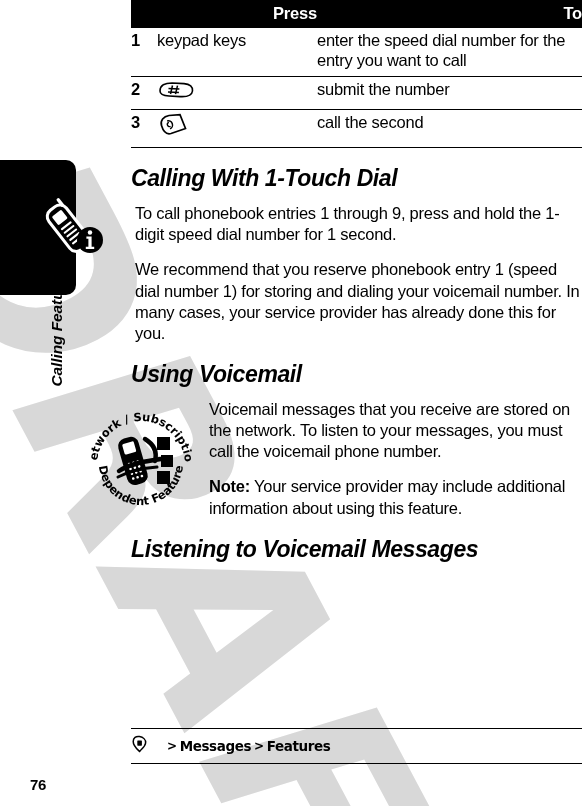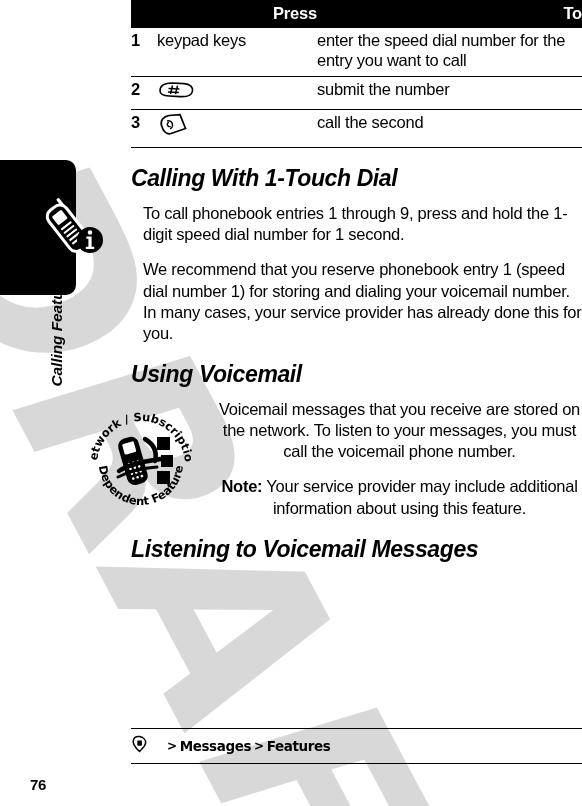--- a/index.html
+++ b/index.html
@@ -146,35 +146,35 @@
     font-size: 23px;
     font-weight: bold;
     font-style: italic;
     margin: 18px 0 11px 0;
     letter-spacing: -0.4px;
     line-height: 1.12;
   }
   p.body-text {
     font-size: 16.5px;
     line-height: 1.285;
-    margin: 0 0 14px 12px;
+    margin: 0 0 14px 4px;
     letter-spacing: -0.25px;
   }
   .bold { font-weight: bold; }
 
   
   .stamp-wrap { position: relative; }
   .stamp-icon {
     position: absolute;
     left: -46px;
     top: 6px;
     width: 112px;
     height: 112px;
   }
-  .stamp-indent { padding-left: 74px; text-align: center; }
+  .stamp-indent { padding-left: 74px; }
 
   
   .find-feature {
     position: absolute;
     left: 131px;
     top: 728px;
     width: 451px;
     border-top: 1.4px solid #000000;
     border-bottom: 1.4px solid #000000;
     height: 34px;

